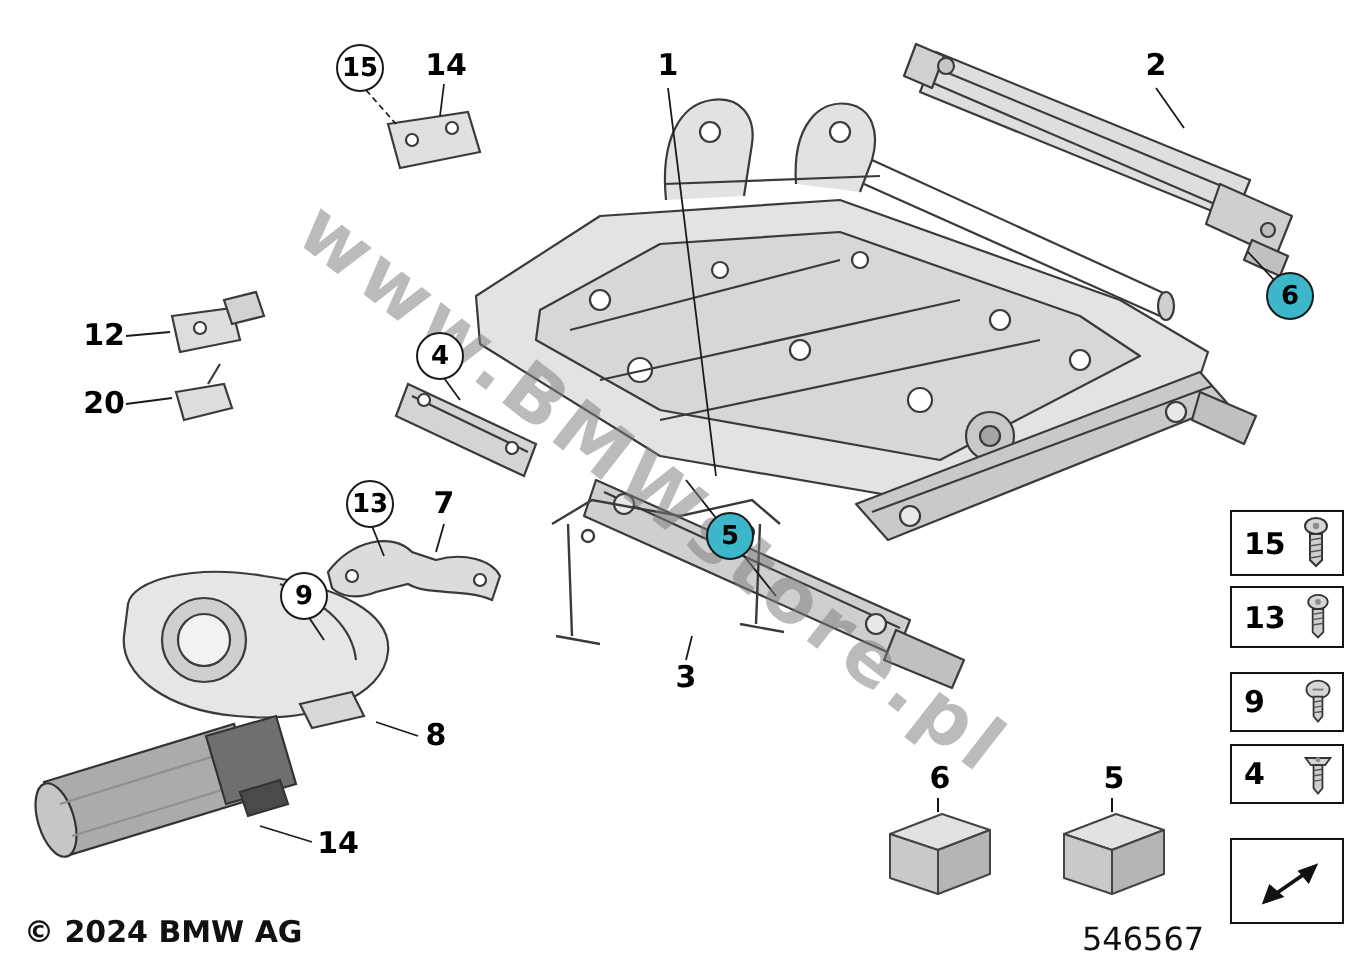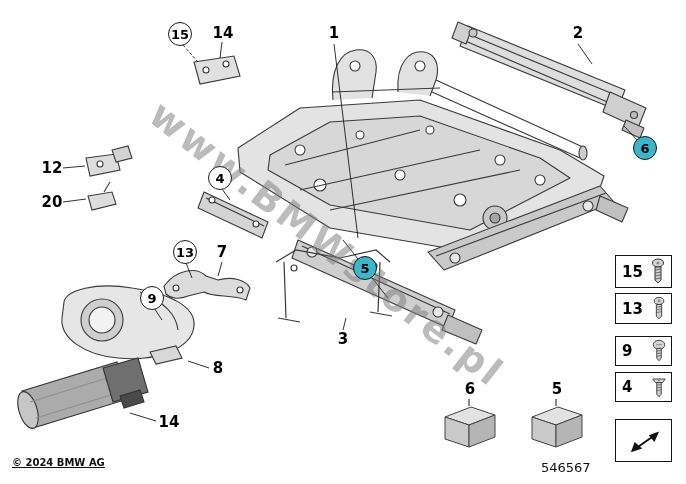--- a/index.html
+++ b/index.html
@@ -29,22 +29,22 @@
   .legend-cell{
     position:absolute;left:615px;width:57px;box-sizing:border-box;
     border:1.7px solid #141414;background:#fff;z-index:4;
     display:flex;align-items:center;justify-content:space-between;
     padding:2px 4px 2px 6px;cursor:pointer;
   }
   .legend-num{font-size:15px;font-weight:bold;color:#000;}
   .packet{position:absolute;width:66px;text-align:center;z-index:4;}
   .packet .num{font-size:15px;font-weight:bold;display:block;margin-bottom:1px;}
   .footer-text{position:absolute;z-index:4;color:#111;}
-  .copyright{left:12px;top:457px;font-size:10px;font-weight:bold;text-decoration:underline;}
-  .diagram-number{left:541px;top:460px;font-size:13px;}
+  .copyright{left:12px;top:457px;font-size:15px;font-weight:bold;}
+  .diagram-number{left:541px;top:460px;font-size:16px;}
 </style>
 </head>
 <body>
 
 <div class="stage">
 
   <svg class="art" width="686" height="484" viewBox="0 0 686 484">
 
     <g stroke="#3a3a3a" stroke-width="1.1" stroke-linejoin="round">
       <polygon points="468,26 625,90 617,110 460,46" fill="#dedede"></polygon>

